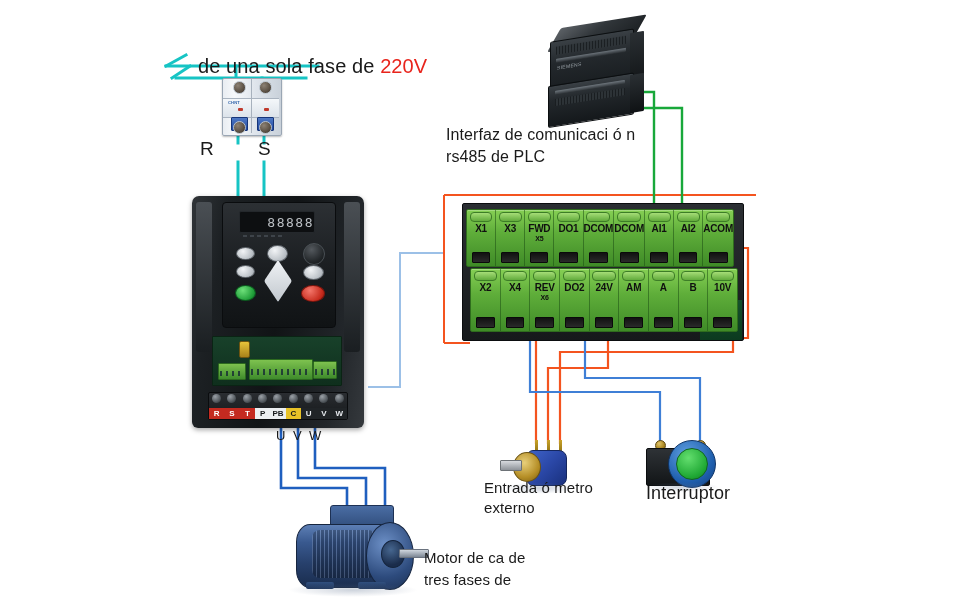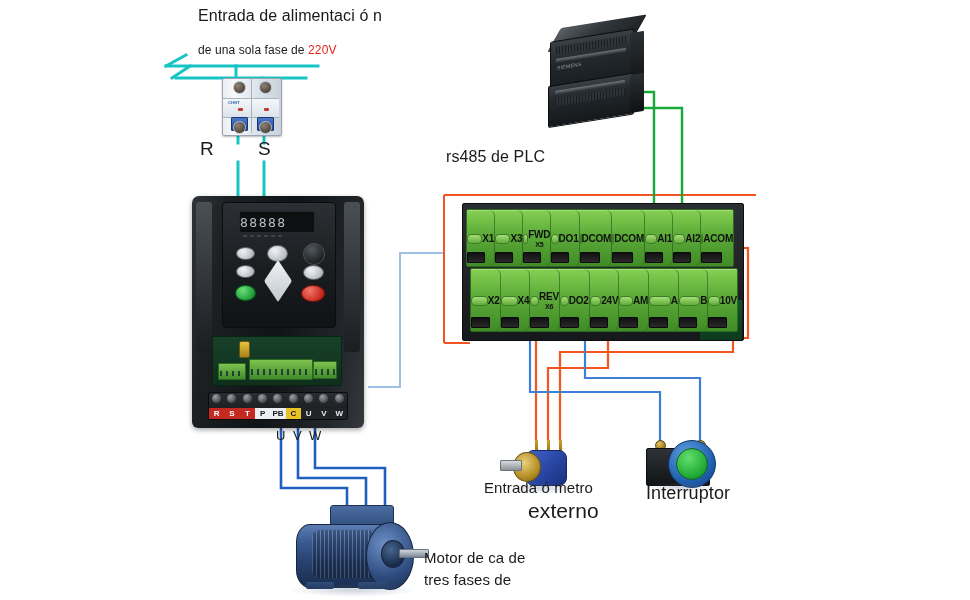--- a/index.html
+++ b/index.html
@@ -135,21 +135,21 @@
     border: 1px solid #0a0c0e;
     border-radius: 4px;
   }
   .vfd-screen {
     position: absolute;
     background: #0d0f11;
     border: 1px solid #24282c;
     border-radius: 2px;
     display: flex;
     align-items: center;
-    justify-content: flex-start;
+    justify-content: flex-end;
   }
   .seg {
     color: #d8dde2;
     font-family: "DejaVu Sans Mono", "Liberation Mono", monospace;
     font-size: 13px;
     letter-spacing: 1.5px;
     opacity: .85;
   }
   .vfd-leds {
     position: absolute;
@@ -269,23 +269,22 @@
     border: 1px solid #2f6d1d;
     border-radius: 2px;
     box-shadow: inset 0 1px 0 rgba(255,255,255,.25);
   }
   .tcell {
     position: relative;
     flex: 1;
     height: 100%;
     border-right: 1px solid rgba(30,80,20,.55);
     display: flex;
-    flex-direction: row;
+    flex-direction: column;
     align-items: center;
-    border-radius: 6px;
   }
   .tcell:last-child { border-right: none; align-items: center; }
   .tcell .cap {
     width: 74%;
     height: 8px;
     margin-top: 2px;
     border-radius: 4px;
     background: linear-gradient(180deg,#a6dd77,#62ab3c);
     border: 1px solid #3d7d27;
   }
@@ -486,38 +485,38 @@
     <div class="cb-toggle" style="left:257px; top:117px; width:15px; height:12px;"></div>
     <div class="cb-divider" style="left:251px; top:79px; height:54px;"></div>
     <div class="cb-screw" style="left:233px; top:81px;"></div>
     <div class="cb-screw" style="left:259px; top:81px;"></div>
     <div class="cb-screw" style="left:233px; top:120px; top:121px;"></div>
     <div class="cb-screw" style="left:259px; top:121px;"></div>
     <div class="lbl" style="left:200px; top:137px; font-size:19px;">R</div>
     <div class="lbl" style="left:258px; top:137px; font-size:19px;">S</div>
   </div>
 
-  <div class="lbl" style="left:198px; top:6px; font-size:16px;">Entrada de alimentaci ó n</div>
-  <div class="lbl" style="left:198px; top:28px; font-size:12px;">
+  <div class="lbl" style="left:198px; top:28px; font-size:20px;">
     <span>de una sola fase de </span><span style="color:#e8241c;">220V</span>
   </div>
 
   <div class="plc" style="left:544px; top:22px; width:110px; height:100px;">
     <div class="plc-top" style="left:10px; top:0px; width:86px; height:22px; transform:skewX(-32deg);"></div>
     <div class="plc-face" style="left:6px; top:12px; width:82px; height:62px;"></div>
     <div class="plc-side" style="left:86px; top:16px; width:14px; height:58px;"></div>
     <div class="plc-vent" style="left:12px; top:18px; width:70px; height:8px;"></div>
     <div class="plc-slot" style="left:12px; top:30px; width:70px; height:4px;"></div>
     <div class="plc-logo" style="left:13px; top:36px;">SIEMENS</div>
     <div class="plc-face" style="left:4px; top:56px; width:84px; height:40px;"></div>
     <div class="plc-slot" style="left:11px; top:62px; width:70px; height:4px;"></div>
     <div class="plc-vent" style="left:11px; top:70px; width:70px; height:7px;"></div>
     <div class="plc-side" style="left:86px; top:58px; width:14px; height:38px;"></div>
   </div>
 
+  <div class="lbl" style="left:446px; top:125px; font-size:16px;">Interfaz de comunicaci ó n</div>
   <div class="lbl" style="left:446px; top:147px; font-size:16px;">rs485 de PLC</div>
 
   <div>
     <div class="vfd-shell" style="left:192px; top:196px; width:172px; height:232px;"></div>
     <div class="vfd-sideflare" style="left:196px; top:202px; width:16px; height:150px;"></div>
     <div class="vfd-sideflare" style="left:344px; top:202px; width:16px; height:150px;"></div>
 
     <div class="vfd-panel" style="left:222px; top:202px; width:112px; height:124px;">
       <div class="vfd-screen" style="left:16px; top:8px; width:74px; height:20px;">
         <span class="seg">88888</span>
@@ -707,21 +706,21 @@
   <div>
     <div class="pot-pin" style="left:535px; top:440px; height:14px;"></div>
     <div class="pot-pin" style="left:547px; top:440px; height:14px;"></div>
     <div class="pot-pin" style="left:559px; top:440px; height:14px;"></div>
     <div class="pot-body" style="left:527px; top:450px; width:38px; height:34px;"></div>
     <div class="pot-ring" style="left:513px; top:452px; width:26px; height:28px;"></div>
     <div class="pot-shaft" style="left:500px; top:460px; width:20px; height:9px;"></div>
     <div class="shadow-ell" style="left:505px; top:482px; width:70px; height:12px;"></div>
   </div>
   <div class="lbl" style="left:484px; top:478px; font-size:15px;">Entrada ó metro</div>
-  <div class="lbl" style="left:484px; top:498px; font-size:21px;margin-left:44px;">externo</div>
+  <div class="lbl" style="left:484px; top:498px; font-size:15px;">externo</div>
 
   <div>
     <div class="sw-screw" style="left:655px; top:440px;"></div>
     <div class="sw-screw" style="left:695px; top:440px;"></div>
     <div class="sw-base" style="left:646px; top:448px; width:62px; height:36px;"></div>
     <div class="sw-ring" style="left:668px; top:440px; width:46px; height:46px;"></div>
     <div class="sw-cap" style="left:676px; top:448px; width:30px; height:30px;"></div>
     <div class="shadow-ell" style="left:645px; top:482px; width:74px; height:10px;"></div>
   </div>
   <div class="lbl" style="left:646px; top:482px; font-size:18px;">Interruptor</div>

